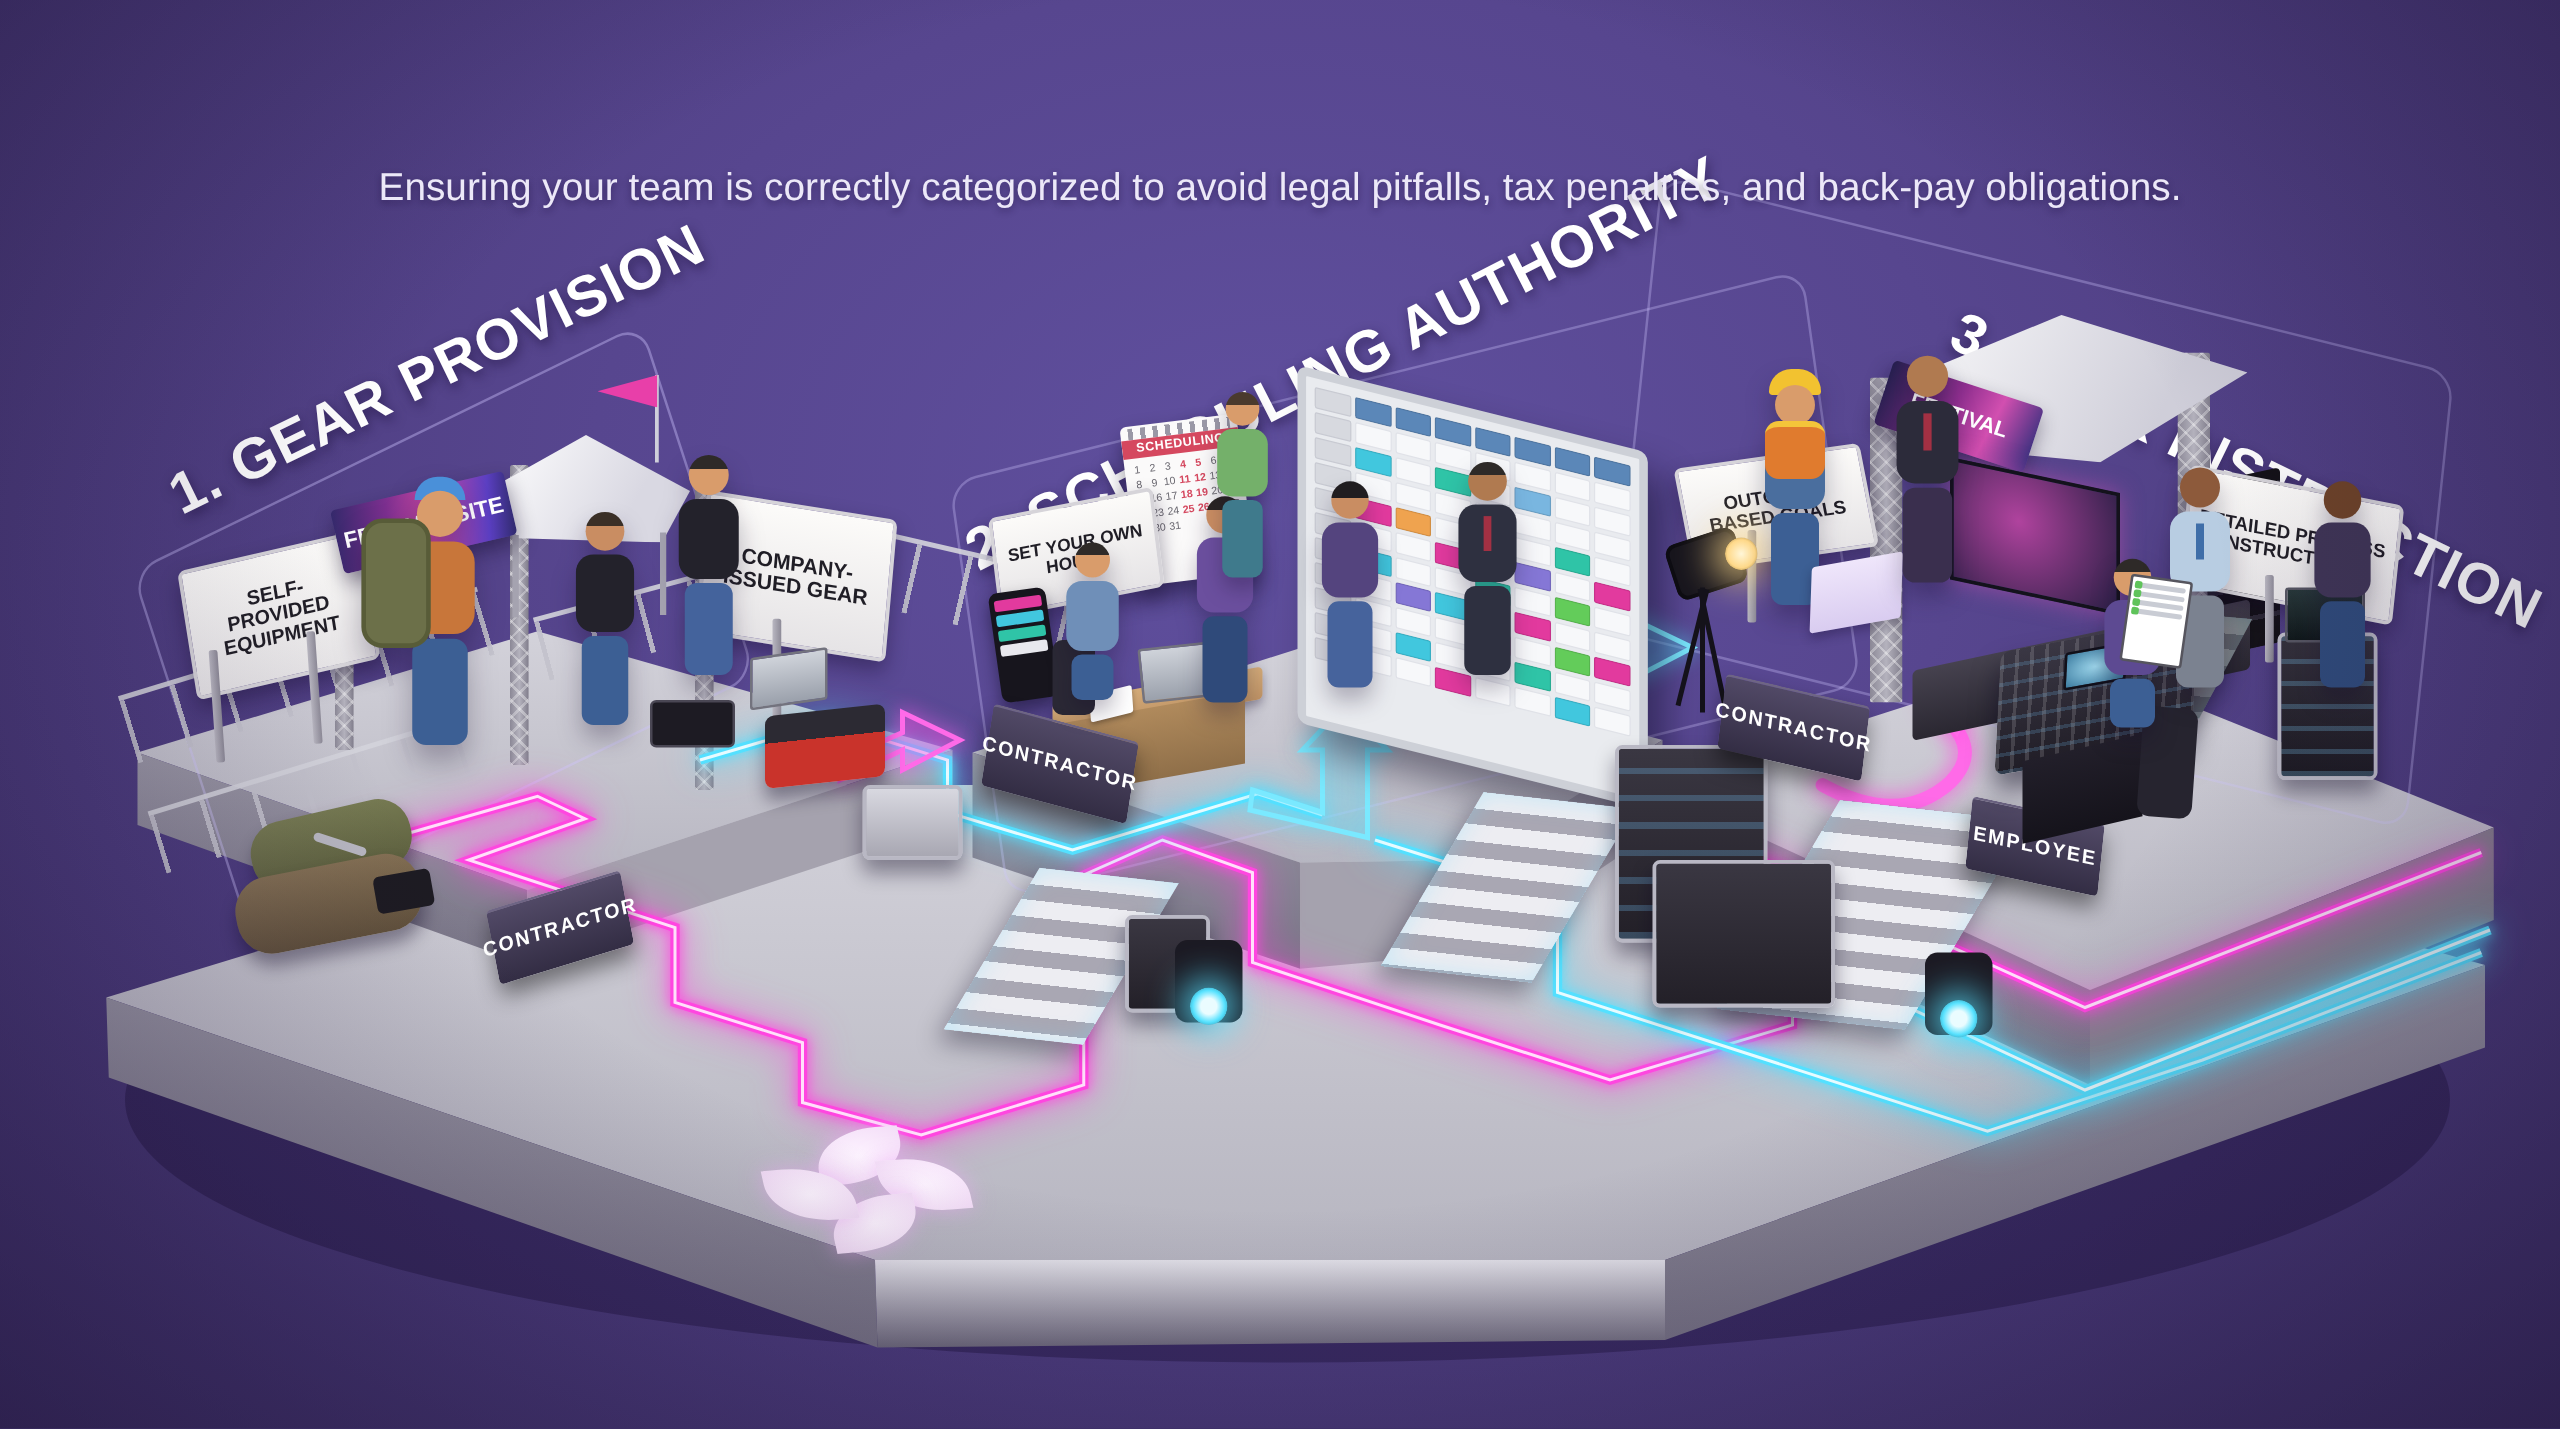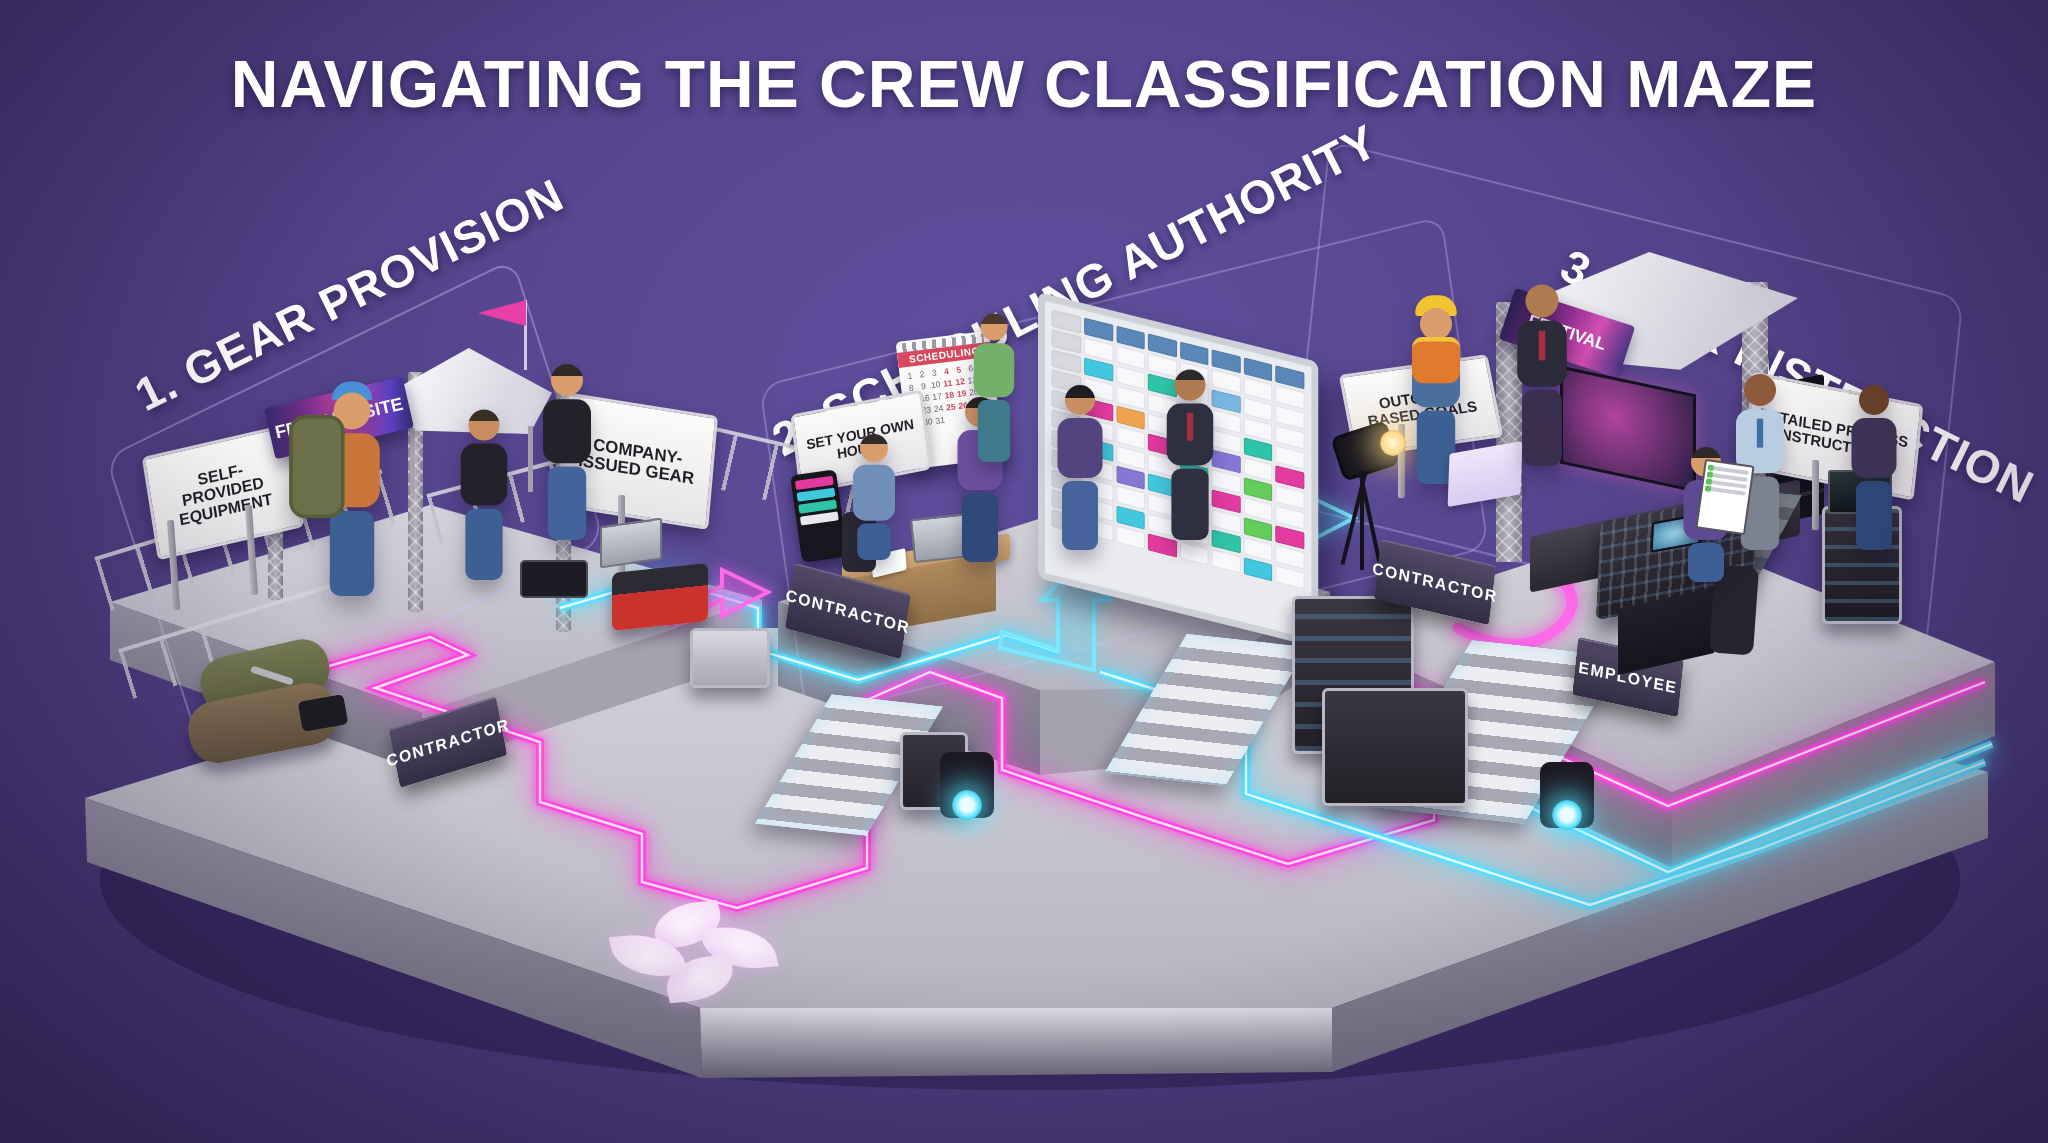--- a/index.html
+++ b/index.html
@@ -505,14 +505,14 @@
       </div>
   </div>
   <div class="person" style="left:1852px;top:440px;transform:scale(1.5);">
     <div class="p-head" style="background:#6e4328;"></div>
     <div class="p-torso" style="background:#3f3556;"></div>
     <div class="p-legs" style="background:#2f4a7a;"></div>
   </div>
 
   <div class="abs vignette"></div>
 
-  <div class="abs title">NAVIGATING THE CREW CLASSIFICATION MAZE</div>
+  <div class="abs subtitle">Ensuring your team is correctly categorized to avoid legal pitfalls, tax penalties, and back-pay obligations.</div>
 </div>
 
 </body></html>

